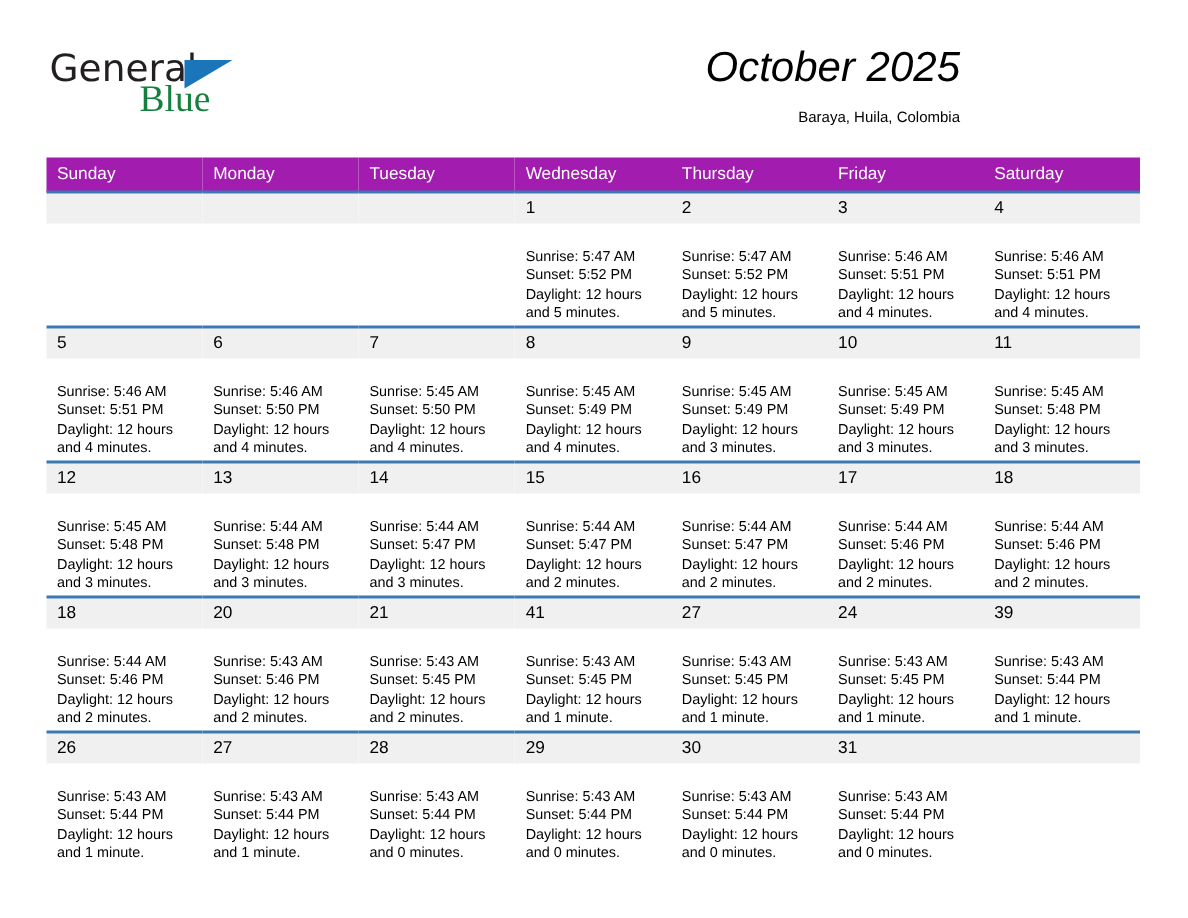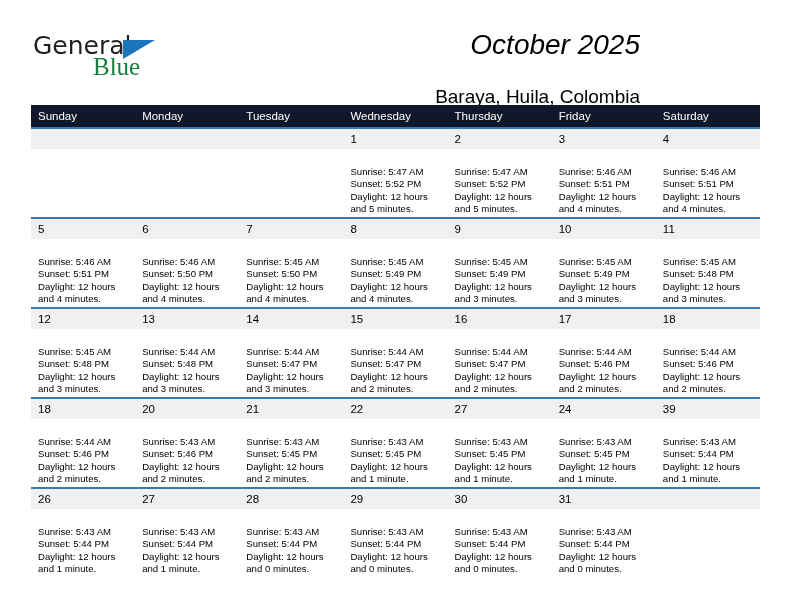--- a/index.html
+++ b/index.html
@@ -78,40 +78,40 @@
   }
   .cal-title {
     font-size: 28px;
     line-height: 34px;
     color: #000000;
     font-weight: 400;
     white-space: nowrap;
     font-style: italic;
   }
   .cal-subtitle {
-    font-size: 19px;
+    font-size: 10px;
     line-height: 20px;
     color: #000000;
     font-weight: 400;
-    margin-top: 25px;
+    margin-top: 7px;
     white-space: nowrap;
   }
 
   
   .calendar {
     position: absolute;
     left: 31px;
     top: 105px;
     width: 729px;
     border-collapse: collapse;
     table-layout: fixed;
   }
 
   .calendar th {
-    background: #0f172a;
+    background: #a21caf;
     color: #ffffff;
     font-size: 11.5px;
     font-weight: 400;
     text-align: left;
     padding: 5px 0 5px 7px;
     height: 10px;
     border: none;
   }
 
   .calendar td {
@@ -364,21 +364,21 @@
           </td>
           <td>
             <span class="daynum">21</span>
             <span class="dayinfo">
               <span>Sunrise: 5:43 AM</span>
               <span>Sunset: 5:45 PM</span>
               <span class="wrapline">Daylight: 12 hours and 2 minutes.</span>
             </span>
           </td>
           <td>
-            <span class="daynum">22</span>
+            <span class="daynum">41</span>
             <span class="dayinfo">
               <span>Sunrise: 5:43 AM</span>
               <span>Sunset: 5:45 PM</span>
               <span class="wrapline">Daylight: 12 hours and 1 minute.</span>
             </span>
           </td>
           <td>
             <span class="daynum">27</span>
             <span class="dayinfo">
               <span>Sunrise: 5:43 AM</span>

